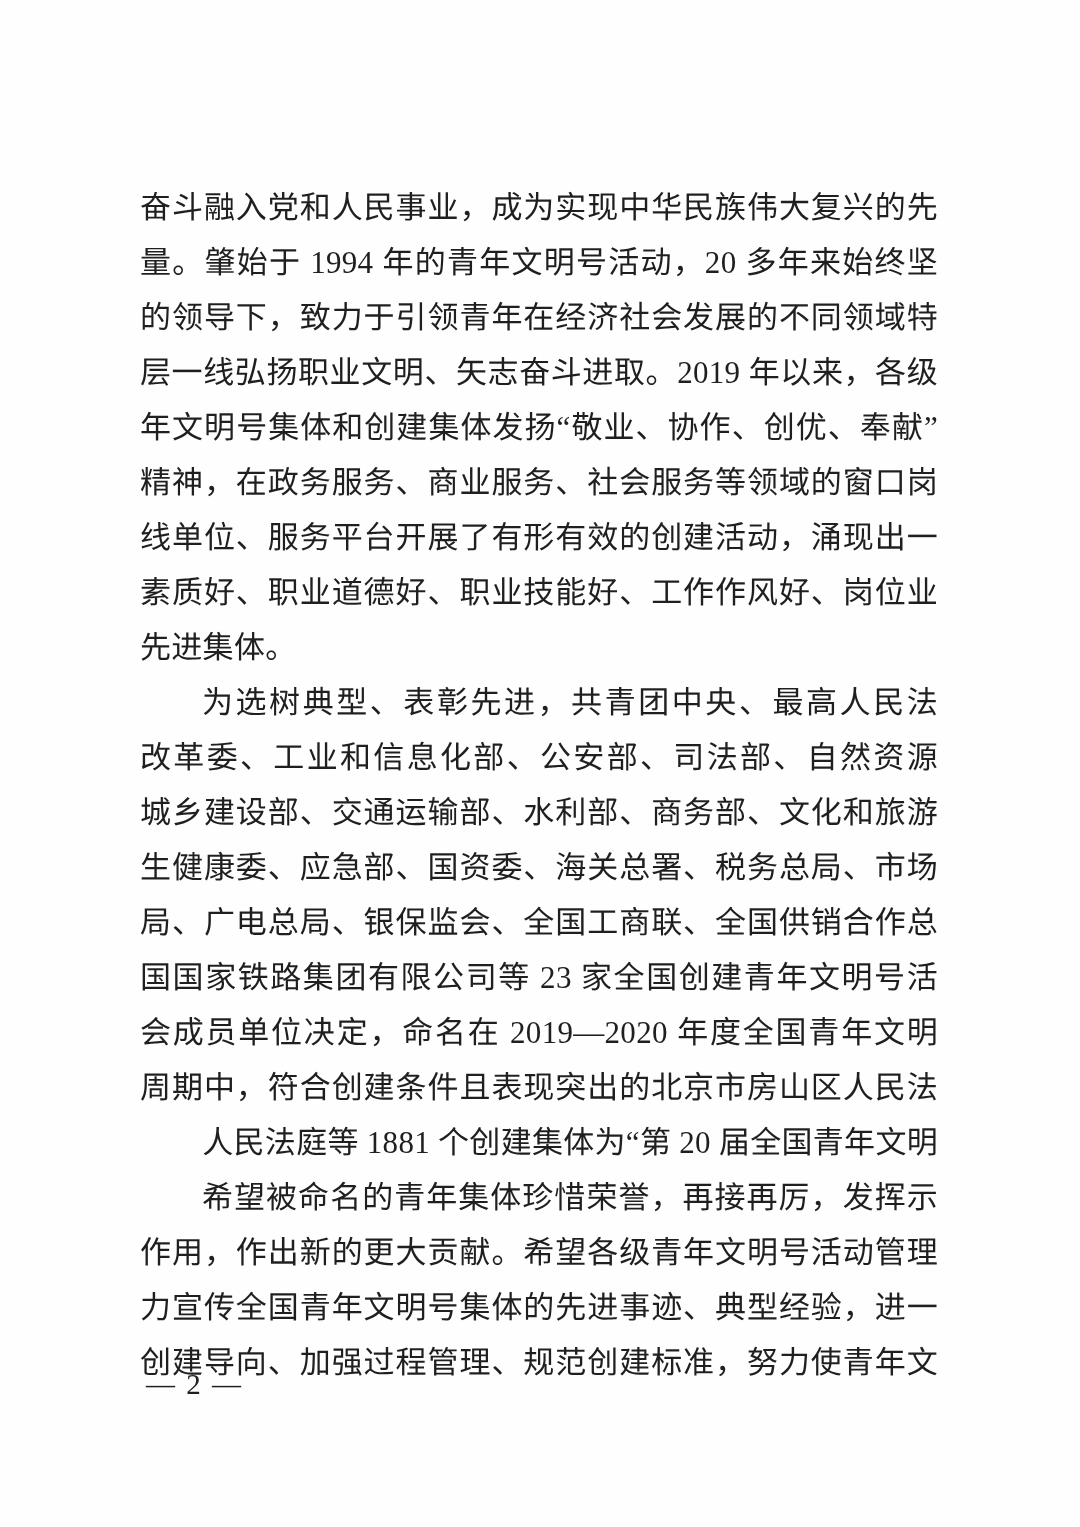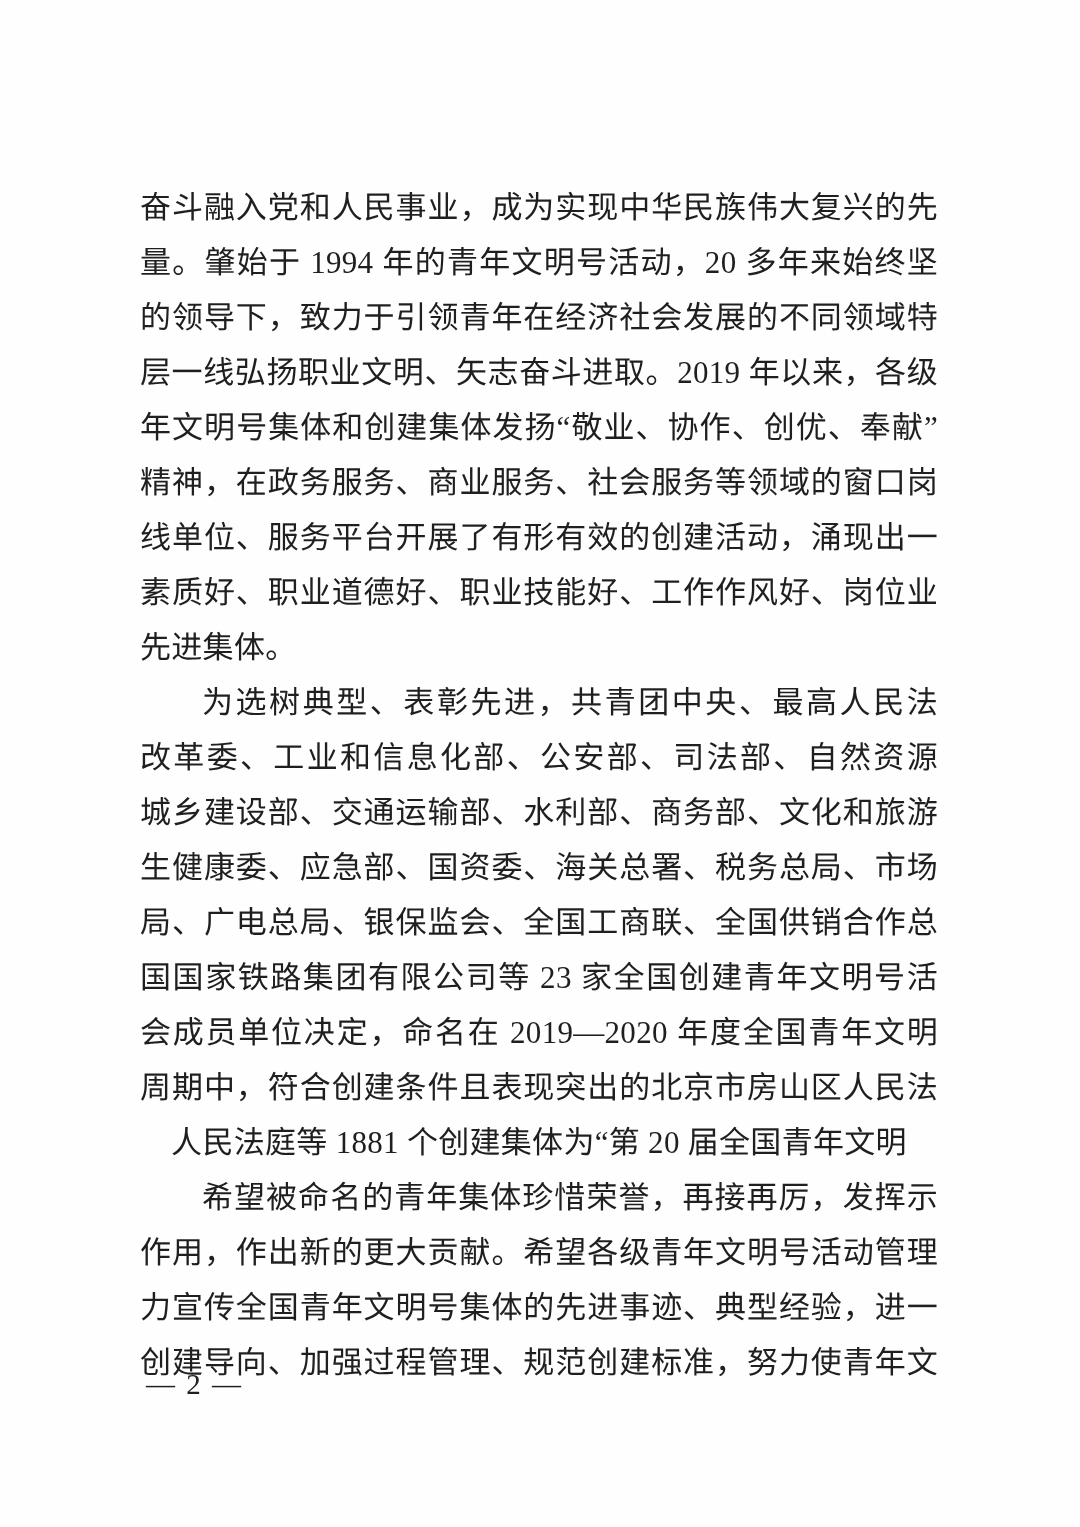--- a/index.html
+++ b/index.html
@@ -35,21 +35,21 @@
     height: 55px;
     line-height: 55px;
     text-align: justify;
     -moz-text-align-last: justify;
     text-align-last: justify;
     text-justify: inter-character;
     letter-spacing: 0.3px;
     overflow: hidden;
   }
   .t-line.left {
-    text-align: center;
+    text-align: right;
     -moz-text-align-last: left;
     text-align-last: left;
   }
   .t-line.indent {
     text-indent: 2em;
   }
   .page-footer {
     position: absolute;
     left: 146px;
     top: 1366px;

